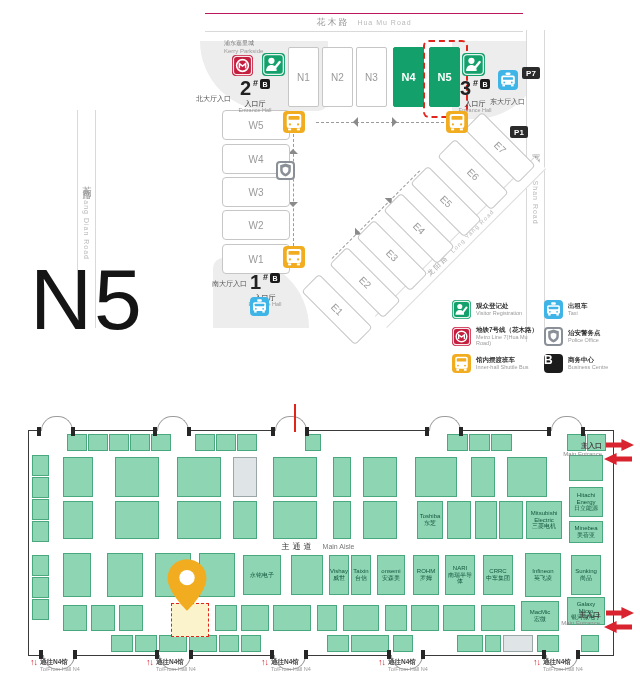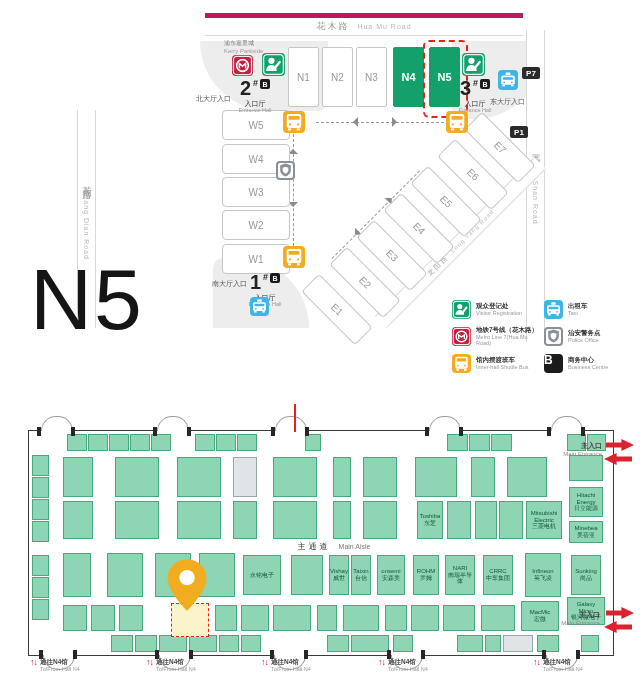--- a/index.html
+++ b/index.html
@@ -2,21 +2,21 @@
 <html><head>
 <meta charset="utf-8">
 <style>
   html,body{margin:0;padding:0;background:#fff;}
   #page{position:relative;width:640px;height:698px;background:#fff;overflow:hidden;
         font-family:"Liberation Sans","DejaVu Sans",sans-serif;color:#333;}
   .abs{position:absolute;}
   
   .fan{position:absolute;background:#ededed;z-index:0;}
   .road{position:absolute;background:#fff;z-index:1;display:flex;align-items:center;justify-content:center;}
-  .road.h{border-top:5px solid #be185d;border-bottom:1px solid #d9d9d9;}
+  .road.h{border-top:1px solid #be185d;border-bottom:1px solid #d9d9d9;}
   .road.v{border-left:1px solid #d9d9d9;border-right:1px solid #d9d9d9;flex-direction:column;gap:10px;}
   .road .zh{color:#9a9a9a;font-size:9px;letter-spacing:2px;}
   .road .en{color:#b9b9b9;font-size:7px;letter-spacing:1px;}
   .road.v .zh,.road.v .en{writing-mode:vertical-rl;}
   .ov-hall{position:absolute;background:#fff;border:1px solid #c6c6c6;border-radius:2px;z-index:2;
            display:flex;align-items:center;justify-content:center;color:#9a9a9a;font-size:10px;}
   .ov-hall.green{background:#13a06b;border-color:#13a06b;color:#fff;font-weight:bold;font-size:11px;}
   .n5-dash{position:absolute;border:2.5px dashed #e1251b;border-radius:6px;z-index:3;}
   .icon{position:absolute;z-index:4;border-radius:4px;display:flex;align-items:center;justify-content:center;}
   .icon svg{width:100%;height:100%;}
@@ -351,21 +351,21 @@
           </div>
         </div>
       </div>
 
     <div class="bigN5" style="left:30px;top:256px;">N5</div>
   </div>
 
   <div class="redtick" style="left:294px;top:404px;height:28px;"></div>
 
   <div class="hallmap" id="hallmap">
-    <div class="aisle-lab" style="left:238px;top:109px;width:134px;height:12px;">
+    <div class="aisle-lab" style="left:222px;top:109px;width:134px;height:12px;">
       <span class="zh">主通道</span>
       <span class="en">Main Aisle</span>
     </div>
 
     <div class="pin" style="left:136px;top:126px;width:44px;height:56px;">
       <svg viewBox="0 0 24 30" width="44" height="56">
         <path d="M12 1C6 1 1.4 5.6 1.4 11.3 1.4 19 12 29 12 29s10.6-10 10.6-17.7C22.6 5.6 18 1 12 1z" fill="#f2ac1f"></path>
         <circle cx="12" cy="11" r="4.2" fill="#fff"></circle>
       </svg>
     </div>

